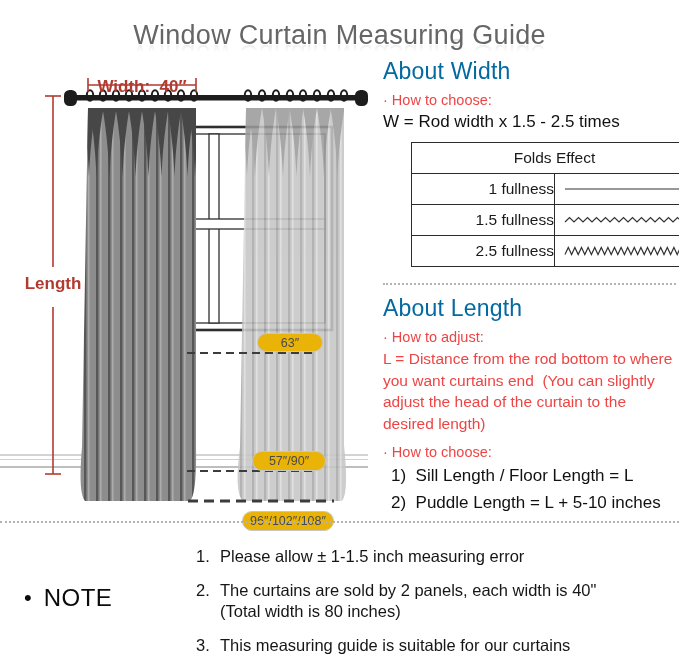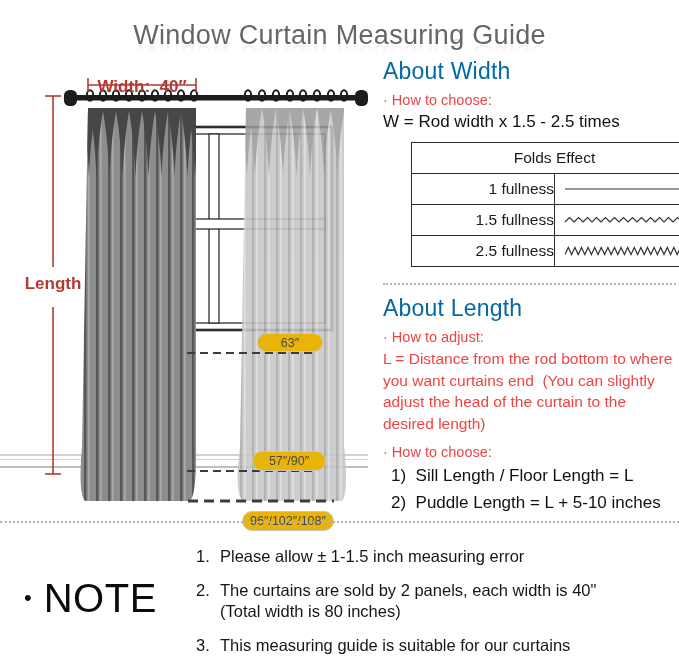--- a/index.html
+++ b/index.html
@@ -44,21 +44,21 @@
   .sep-dashed { border:none; border-top:2px dotted #b3b3b3; margin:16px 0 10px; }
   .measure-text { margin:3px 0 0; font-size:15.5px; line-height:21.5px; color:#ef4444; white-space:pre-wrap; }
   .choose-block { margin-top:10px; }
   .choice { margin:5px 8px 0; font-size:17px; line-height:22px; color:#111; white-space:pre-wrap; }
   
   .full-sep { position:absolute; left:0; top:521px; width:679px; border:none; border-top:2px dotted #b3b3b3; margin:0; }
   .note-head {
     position:absolute; left:24px; top:576px; display:flex; align-items:center; gap:12px; color:#0b0b0b;
   }
   .note-bullet { font-size:22px; line-height:22px; }
-  .note-title  { font-size:40px; font-weight:500; letter-spacing:0.5px; line-height:44px; }
+  .note-title  { font-size:24px; font-weight:500; letter-spacing:0.5px; line-height:44px; }
   .note-list { position:absolute; left:196px; top:546px; width:478px; }
   .note-item { display:flex; font-size:16.5px; line-height:21px; color:#161616; }
   .note-item + .note-item { margin-top:13px; }
   .note-num { width:24px; flex:none; }
   .note-text span { display:block; }
 </style>
 </head>
 <body>
 
 <div class="canvas">

